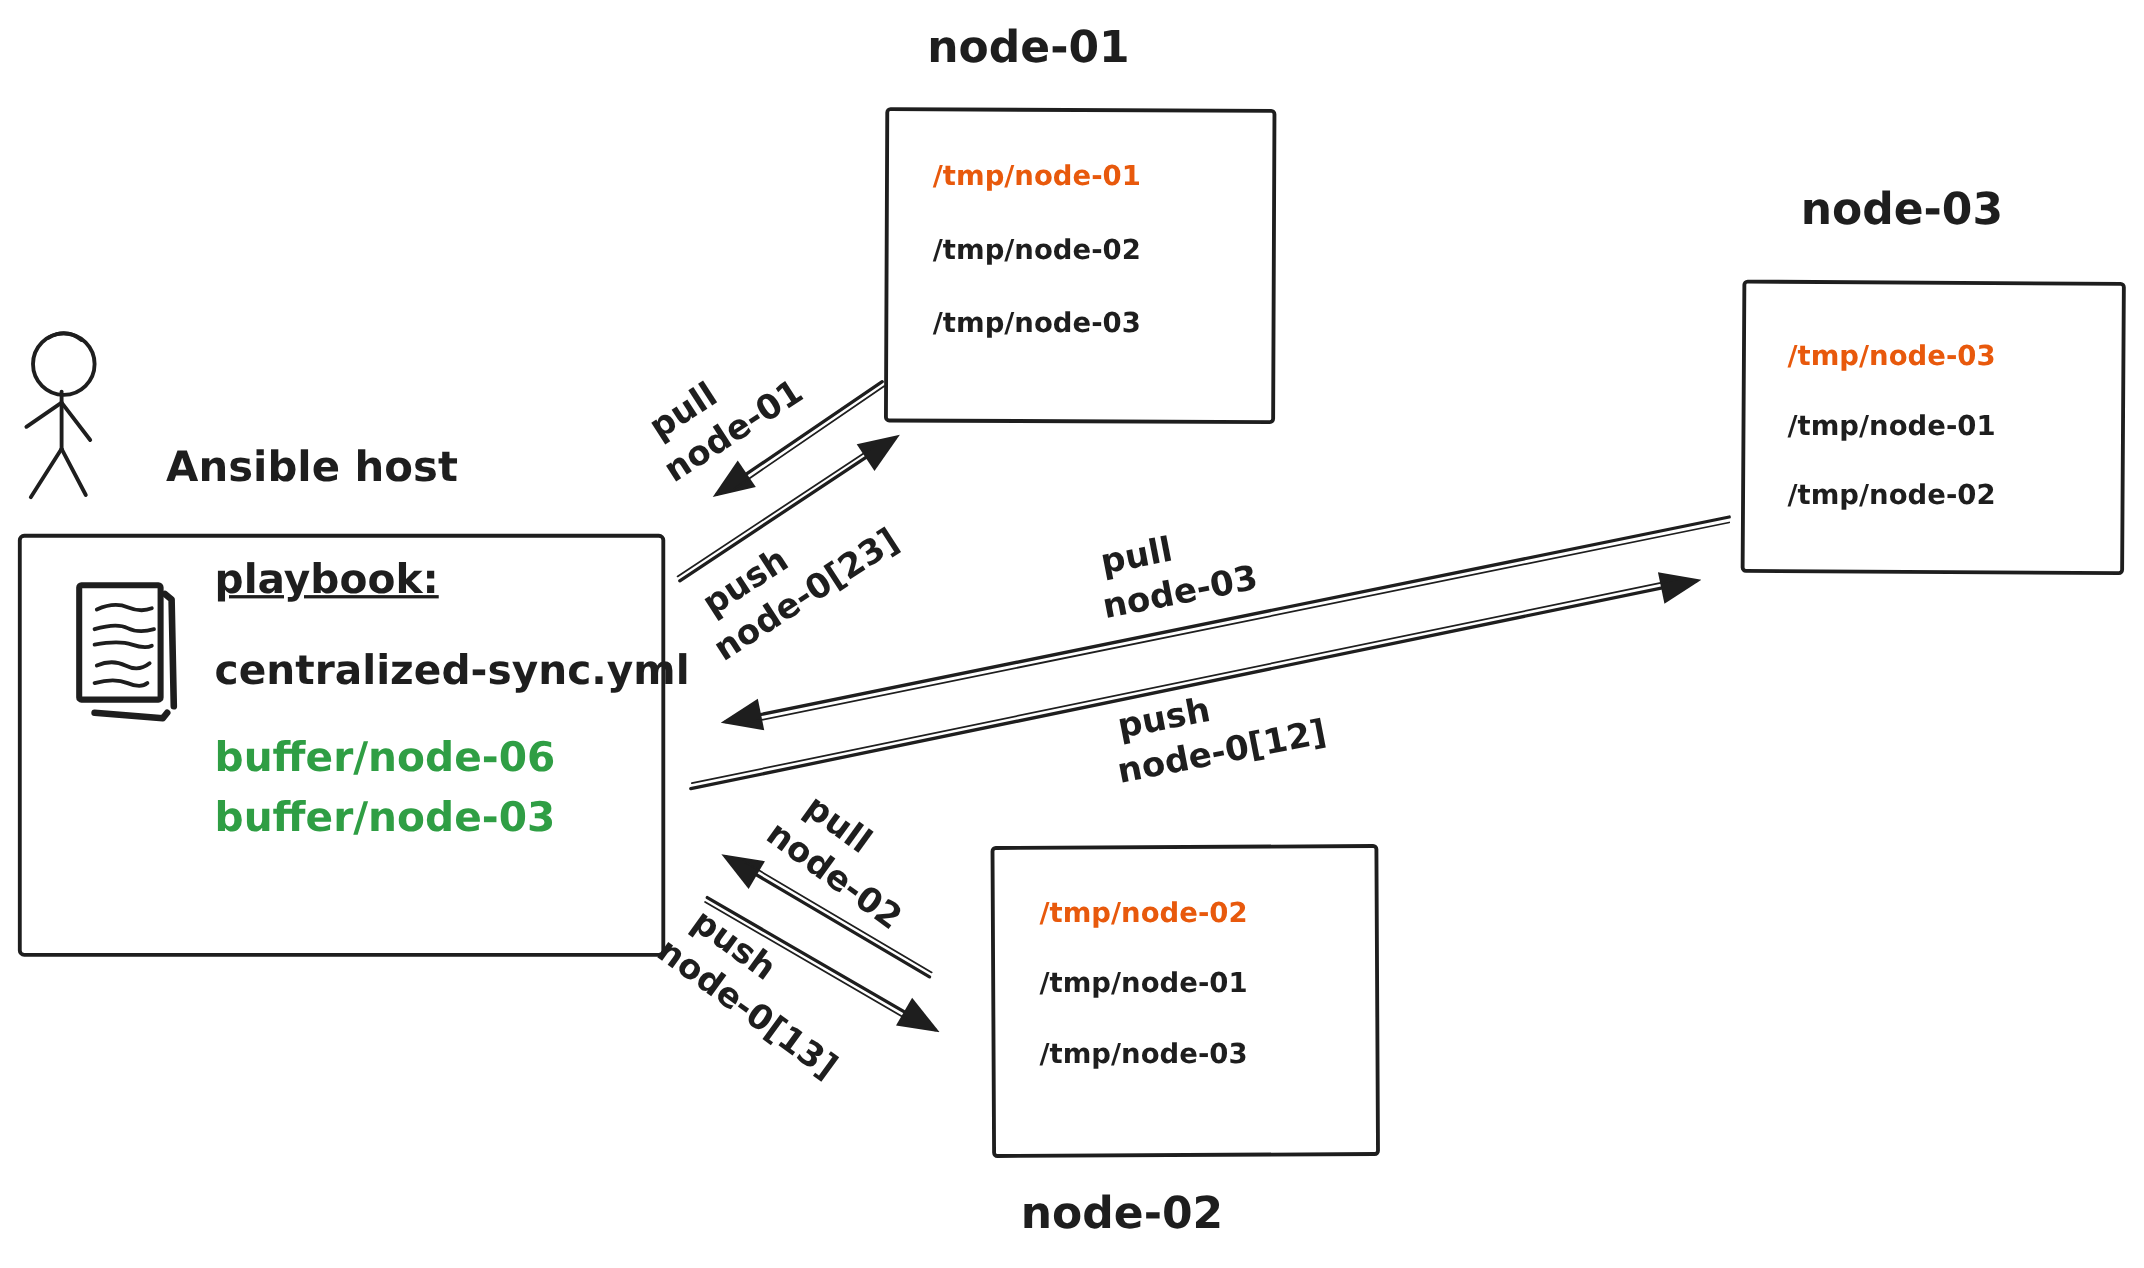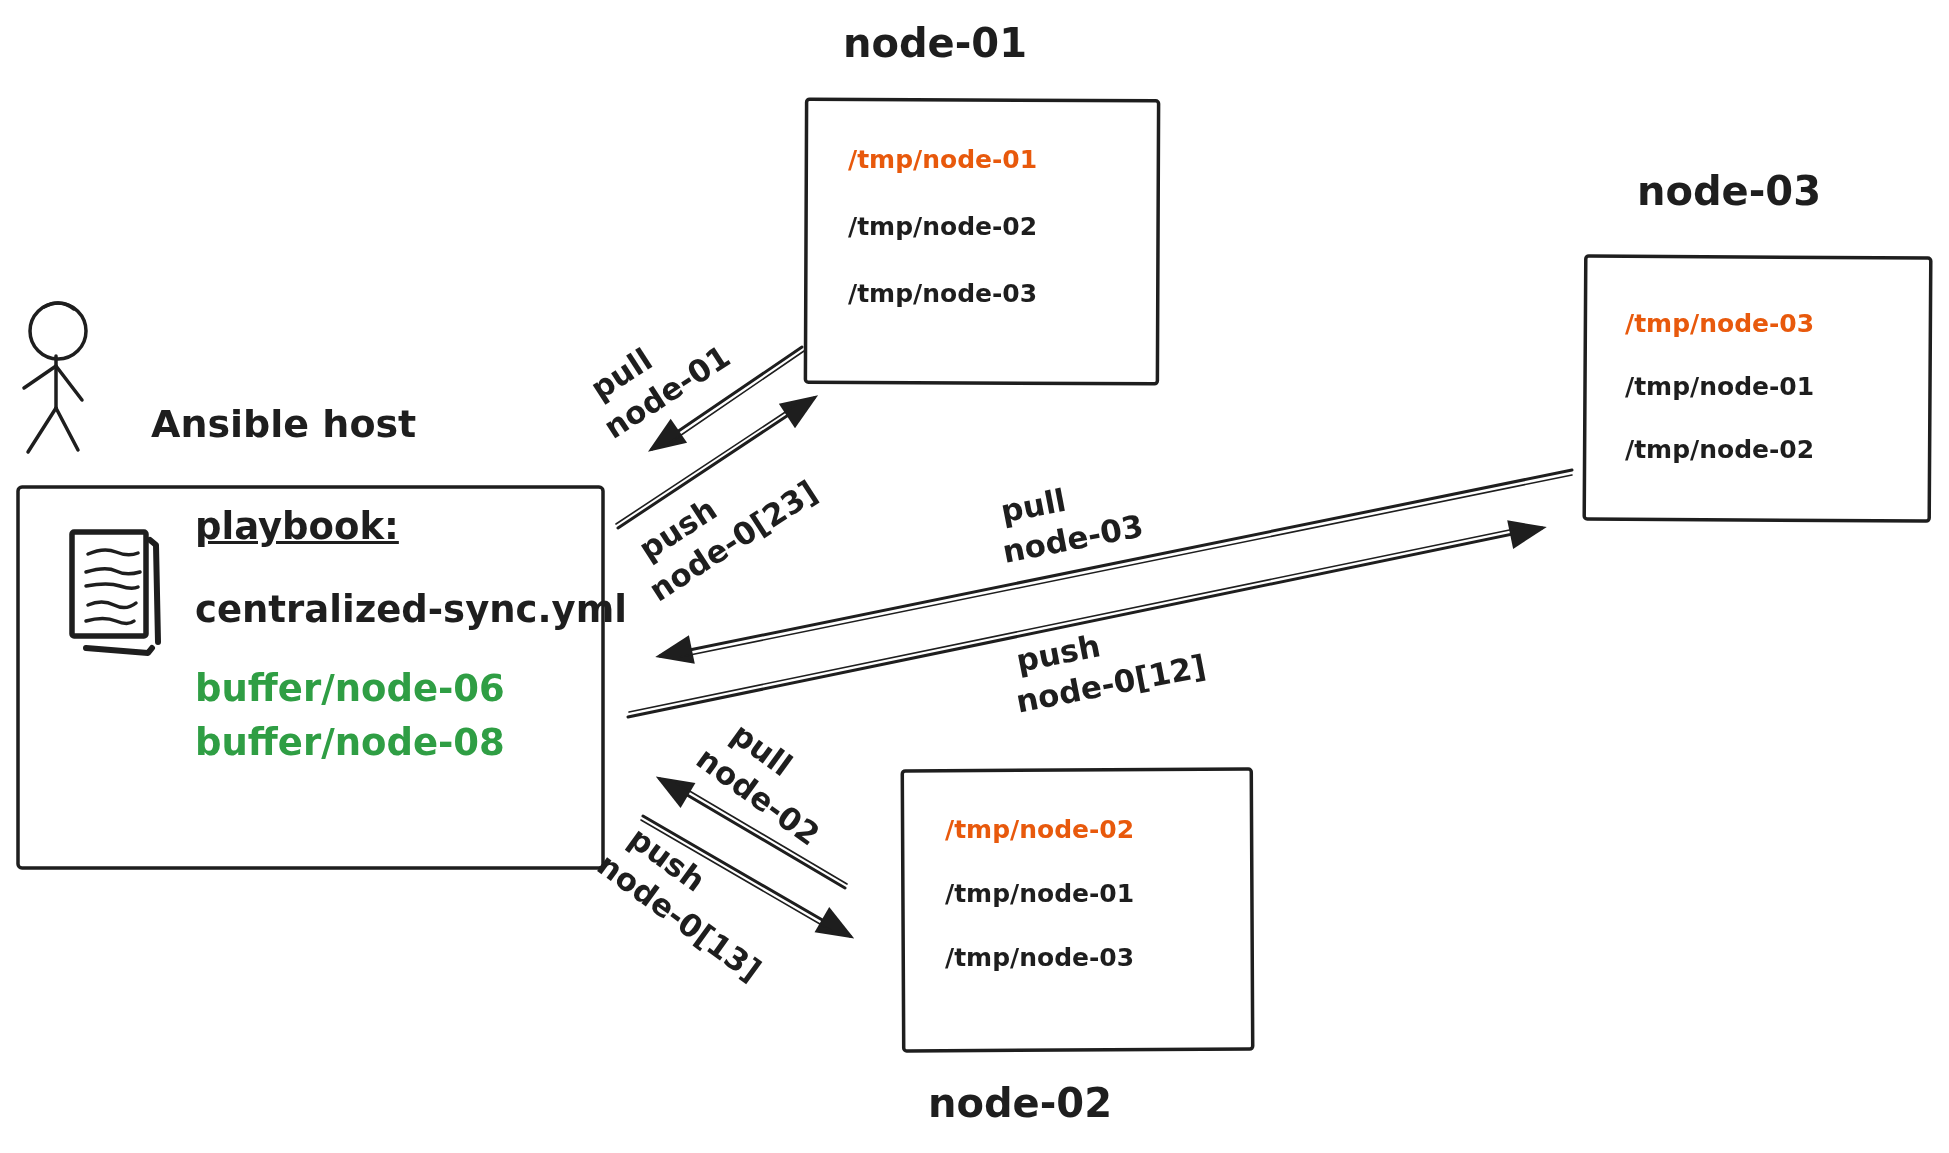--- a/index.html
+++ b/index.html
@@ -98,21 +98,21 @@
       <line x1="641" y1="820" x2="832" y2="931" stroke-width="1.6"></line>
     </g>
   </svg>
 
   <div class="txt actor-label">Ansible host</div>
 
   <div class="txt host-line1">playbook:</div>
   <div class="txt host-line2">centralized-sync.yml</div>
   <div class="txt buffers">
     <div>buffer/node-06</div>
-    <div>buffer/node-08</div>
+    <div>buffer/node-03</div>
   </div>
 
   <div class="txt node-title-1">node-01</div>
   <div class="txt files files-1">
     <div class="file-line hl">/tmp/node-01</div>
     <div class="file-line">/tmp/node-02</div>
     <div class="file-line">/tmp/node-03</div>
   </div>
 
   <div class="txt node-title-2">node-02</div>

